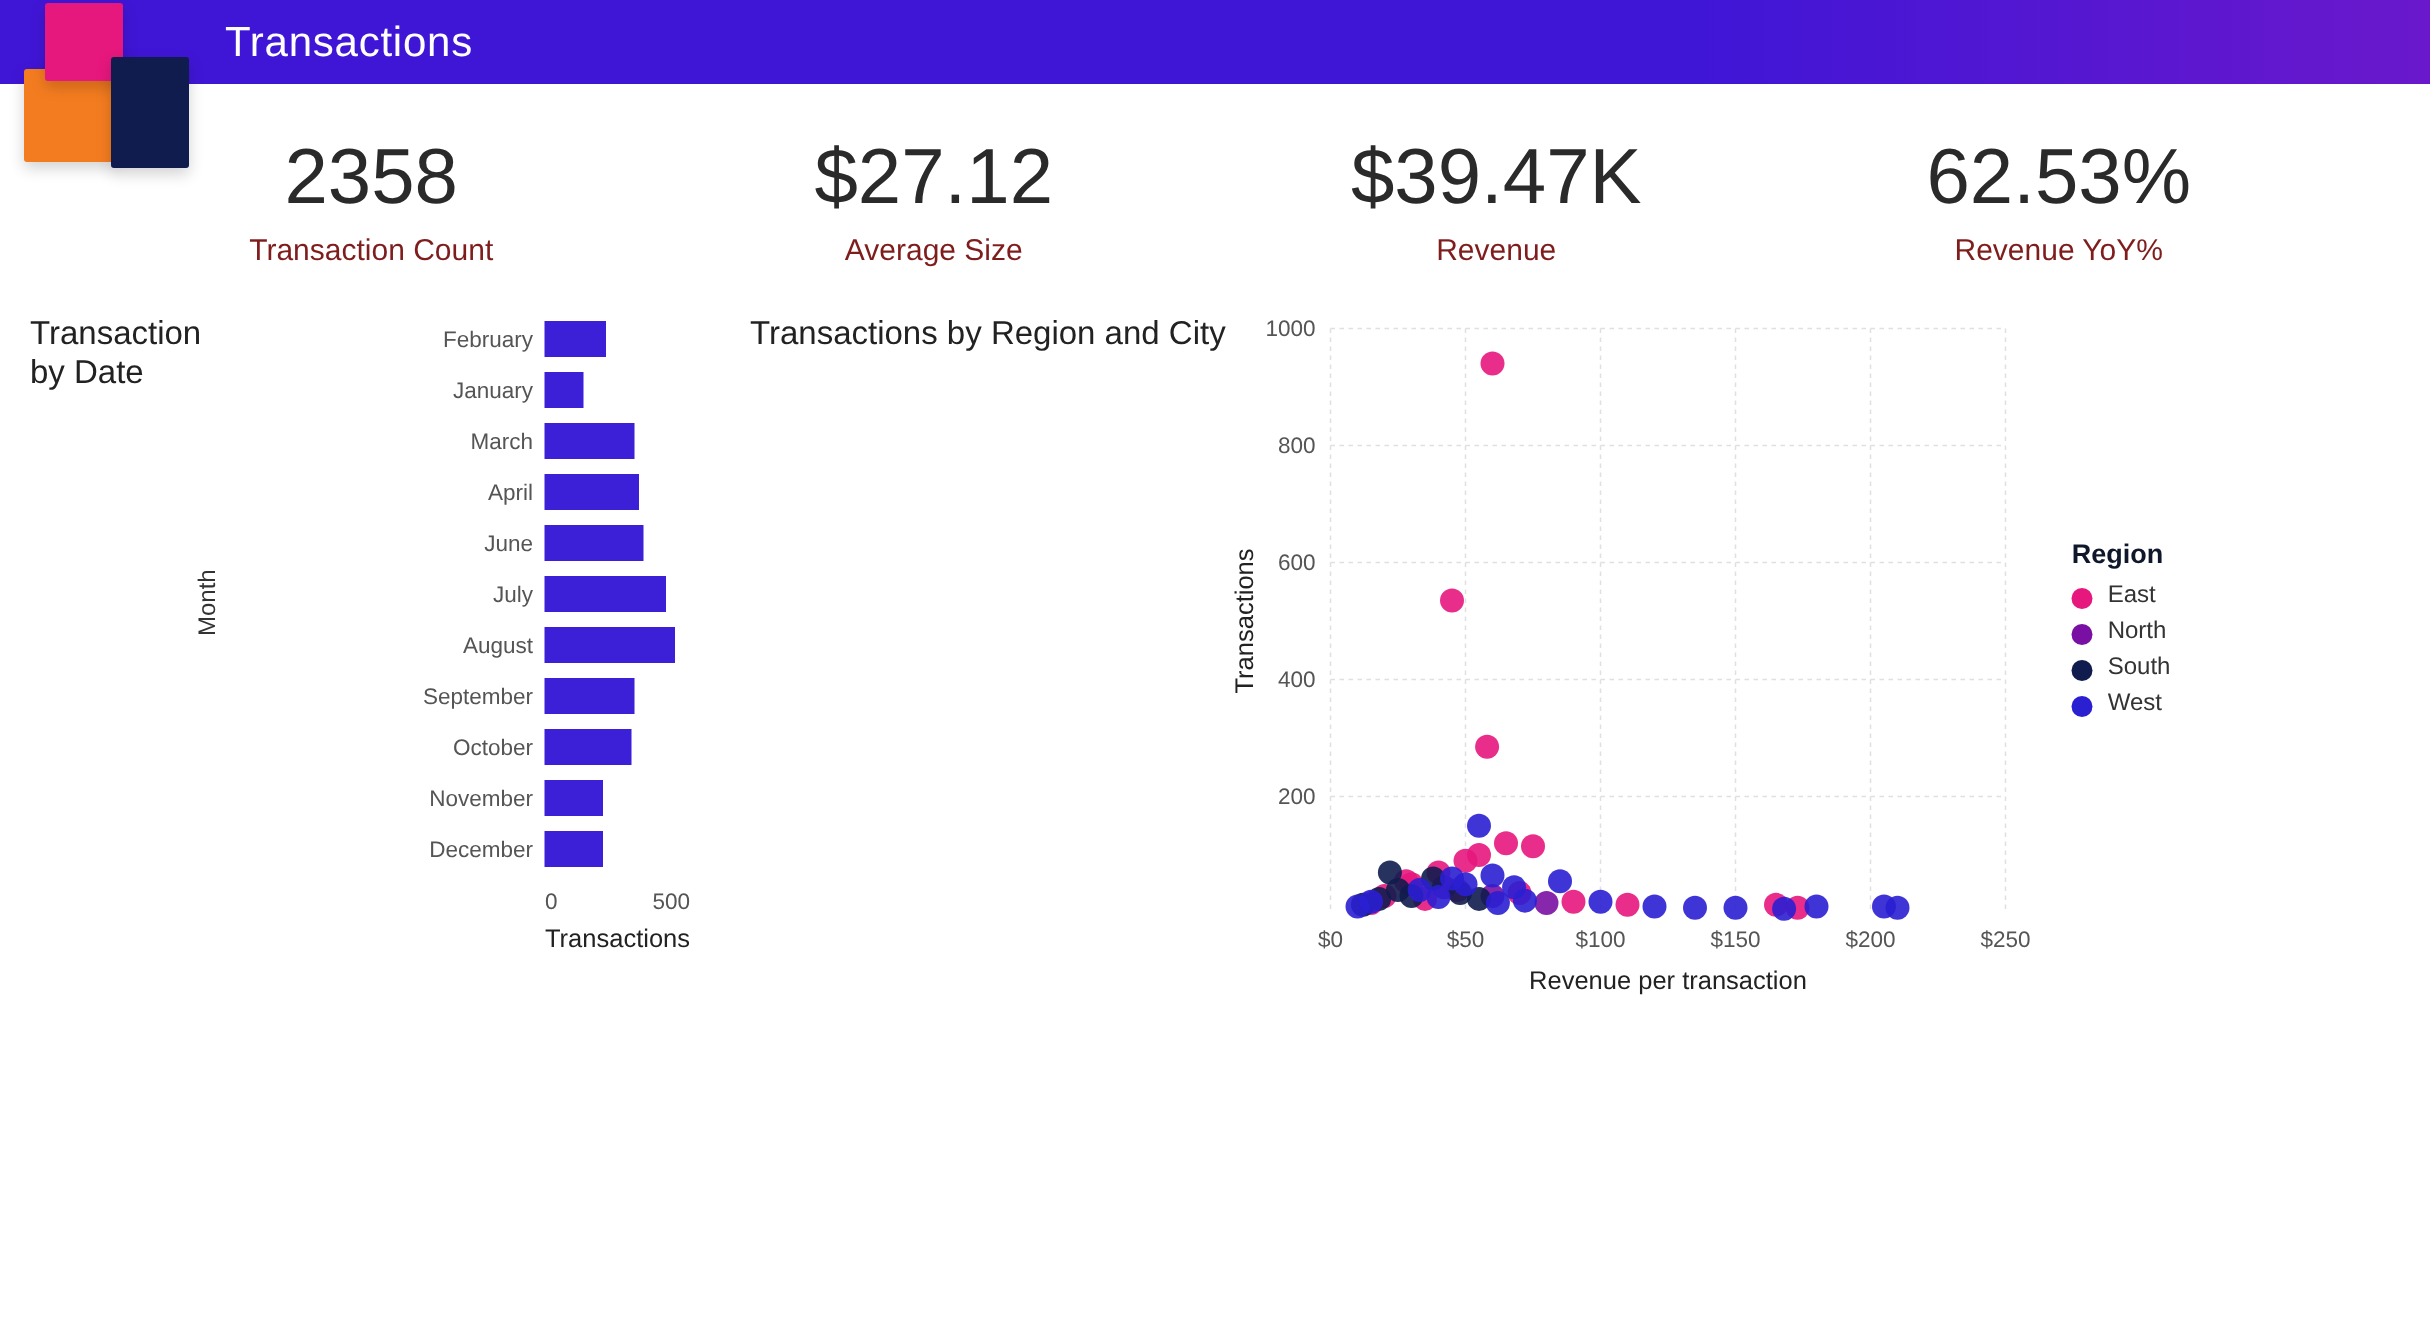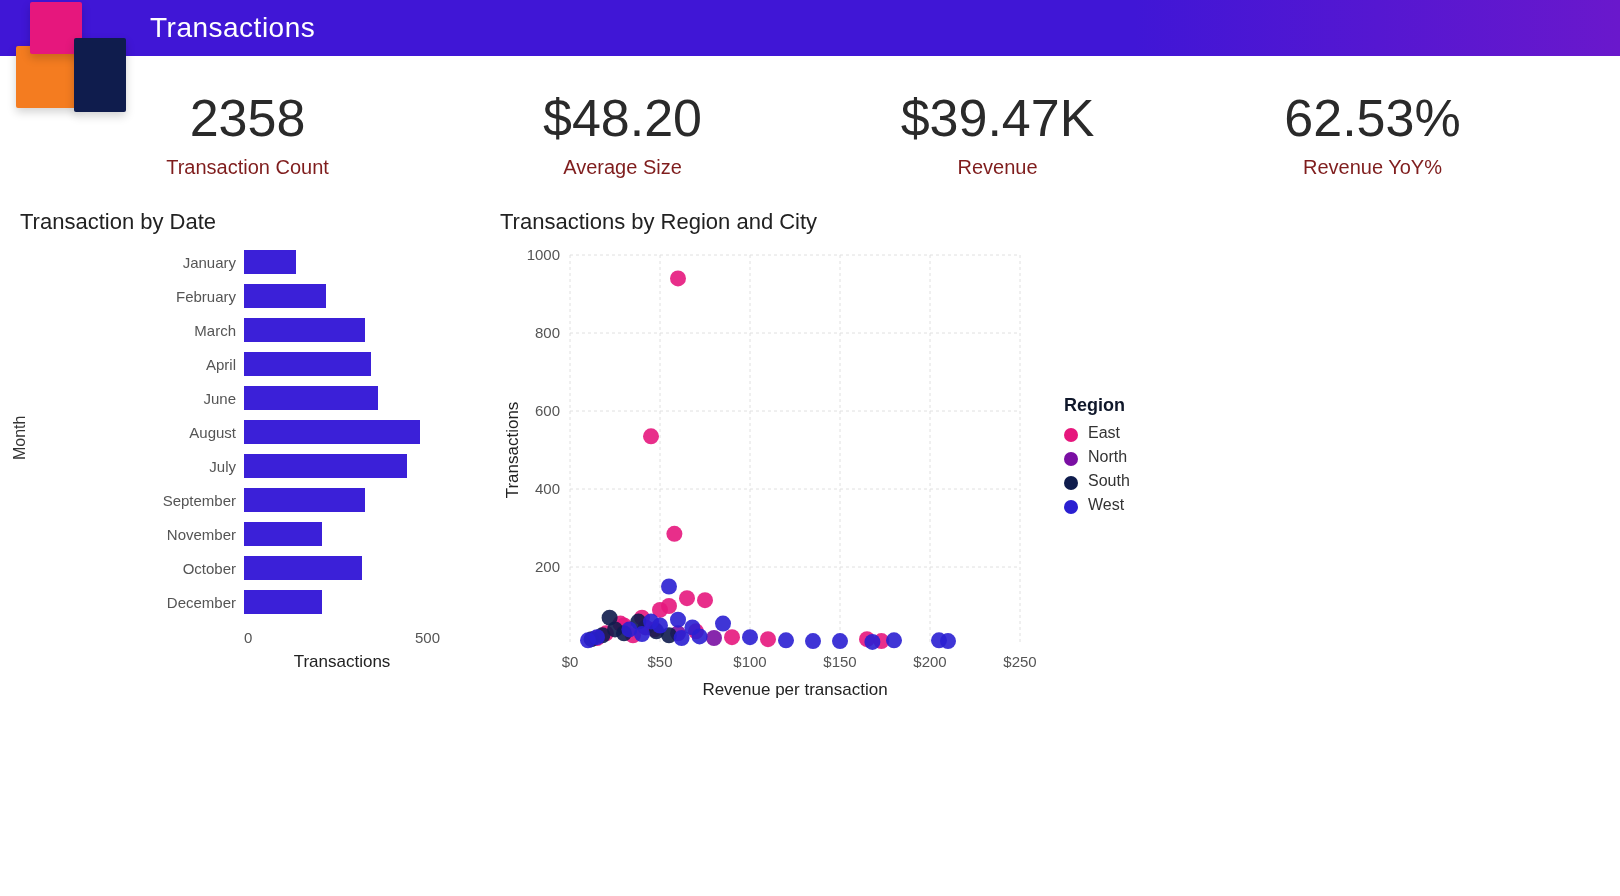--- a/index.html
+++ b/index.html
@@ -65,21 +65,21 @@
   }
 
   
   .charts {
     display: flex;
     gap: 40px;
     padding: 30px 20px 0 20px;
   }
   .chart-card {
     display: flex;
-    flex-direction: column;
+    flex-direction: row;
   }
   .chart-title {
     font-size: 22px;
     color: #222;
     margin: 0 0 10px 0;
   }
   
   .bar-chart {
     width: 440px;
   }
@@ -187,98 +187,98 @@
   </div>
   <div class="title">Transactions</div>
 </div>
 
 <div class="kpi-row">
   <div class="kpi">
     <div class="value">2358</div>
     <div class="label">Transaction Count</div>
   </div>
   <div class="kpi">
-    <div class="value">$48.20</div>
+    <div class="value">$27.12</div>
     <div class="label">Average Size</div>
   </div>
   <div class="kpi">
     <div class="value">$39.47K</div>
     <div class="label">Revenue</div>
   </div>
   <div class="kpi">
     <div class="value">62.53%</div>
     <div class="label">Revenue YoY%</div>
   </div>
 </div>
 
 <div class="charts">
 
   <div class="chart-card bar-chart">
     <div class="chart-title">Transaction by Date</div>
     <div class="bar-plot">
       <div class="bar-ylabel">Month</div>
       <div id="bar-rows">
           <div class="bar-row">
+            <div class="bar-cat">February</div>
+            <div class="bar-track">
+              <div class="bar-fill" style="width: 41.6667%;"></div>
+            </div>
+          </div>
+          <div class="bar-row">
             <div class="bar-cat">January</div>
             <div class="bar-track">
               <div class="bar-fill" style="width: 26.6667%;"></div>
             </div>
           </div>
           <div class="bar-row">
-            <div class="bar-cat">February</div>
-            <div class="bar-track">
-              <div class="bar-fill" style="width: 41.6667%;"></div>
-            </div>
-          </div>
-          <div class="bar-row">
             <div class="bar-cat">March</div>
             <div class="bar-track">
               <div class="bar-fill" style="width: 61.6667%;"></div>
             </div>
           </div>
           <div class="bar-row">
             <div class="bar-cat">April</div>
             <div class="bar-track">
               <div class="bar-fill" style="width: 65%;"></div>
             </div>
           </div>
           <div class="bar-row">
             <div class="bar-cat">June</div>
             <div class="bar-track">
               <div class="bar-fill" style="width: 68.3333%;"></div>
             </div>
           </div>
           <div class="bar-row">
+            <div class="bar-cat">July</div>
+            <div class="bar-track">
+              <div class="bar-fill" style="width: 83.3333%;"></div>
+            </div>
+          </div>
+          <div class="bar-row">
             <div class="bar-cat">August</div>
             <div class="bar-track">
               <div class="bar-fill" style="width: 90%;"></div>
             </div>
           </div>
           <div class="bar-row">
-            <div class="bar-cat">July</div>
-            <div class="bar-track">
-              <div class="bar-fill" style="width: 83.3333%;"></div>
-            </div>
-          </div>
-          <div class="bar-row">
             <div class="bar-cat">September</div>
             <div class="bar-track">
               <div class="bar-fill" style="width: 61.6667%;"></div>
             </div>
           </div>
           <div class="bar-row">
+            <div class="bar-cat">October</div>
+            <div class="bar-track">
+              <div class="bar-fill" style="width: 60%;"></div>
+            </div>
+          </div>
+          <div class="bar-row">
             <div class="bar-cat">November</div>
             <div class="bar-track">
               <div class="bar-fill" style="width: 40%;"></div>
-            </div>
-          </div>
-          <div class="bar-row">
-            <div class="bar-cat">October</div>
-            <div class="bar-track">
-              <div class="bar-fill" style="width: 60%;"></div>
             </div>
           </div>
           <div class="bar-row">
             <div class="bar-cat">December</div>
             <div class="bar-track">
               <div class="bar-fill" style="width: 40%;"></div>
             </div>
           </div>
         </div>
       <div class="bar-xaxis">

